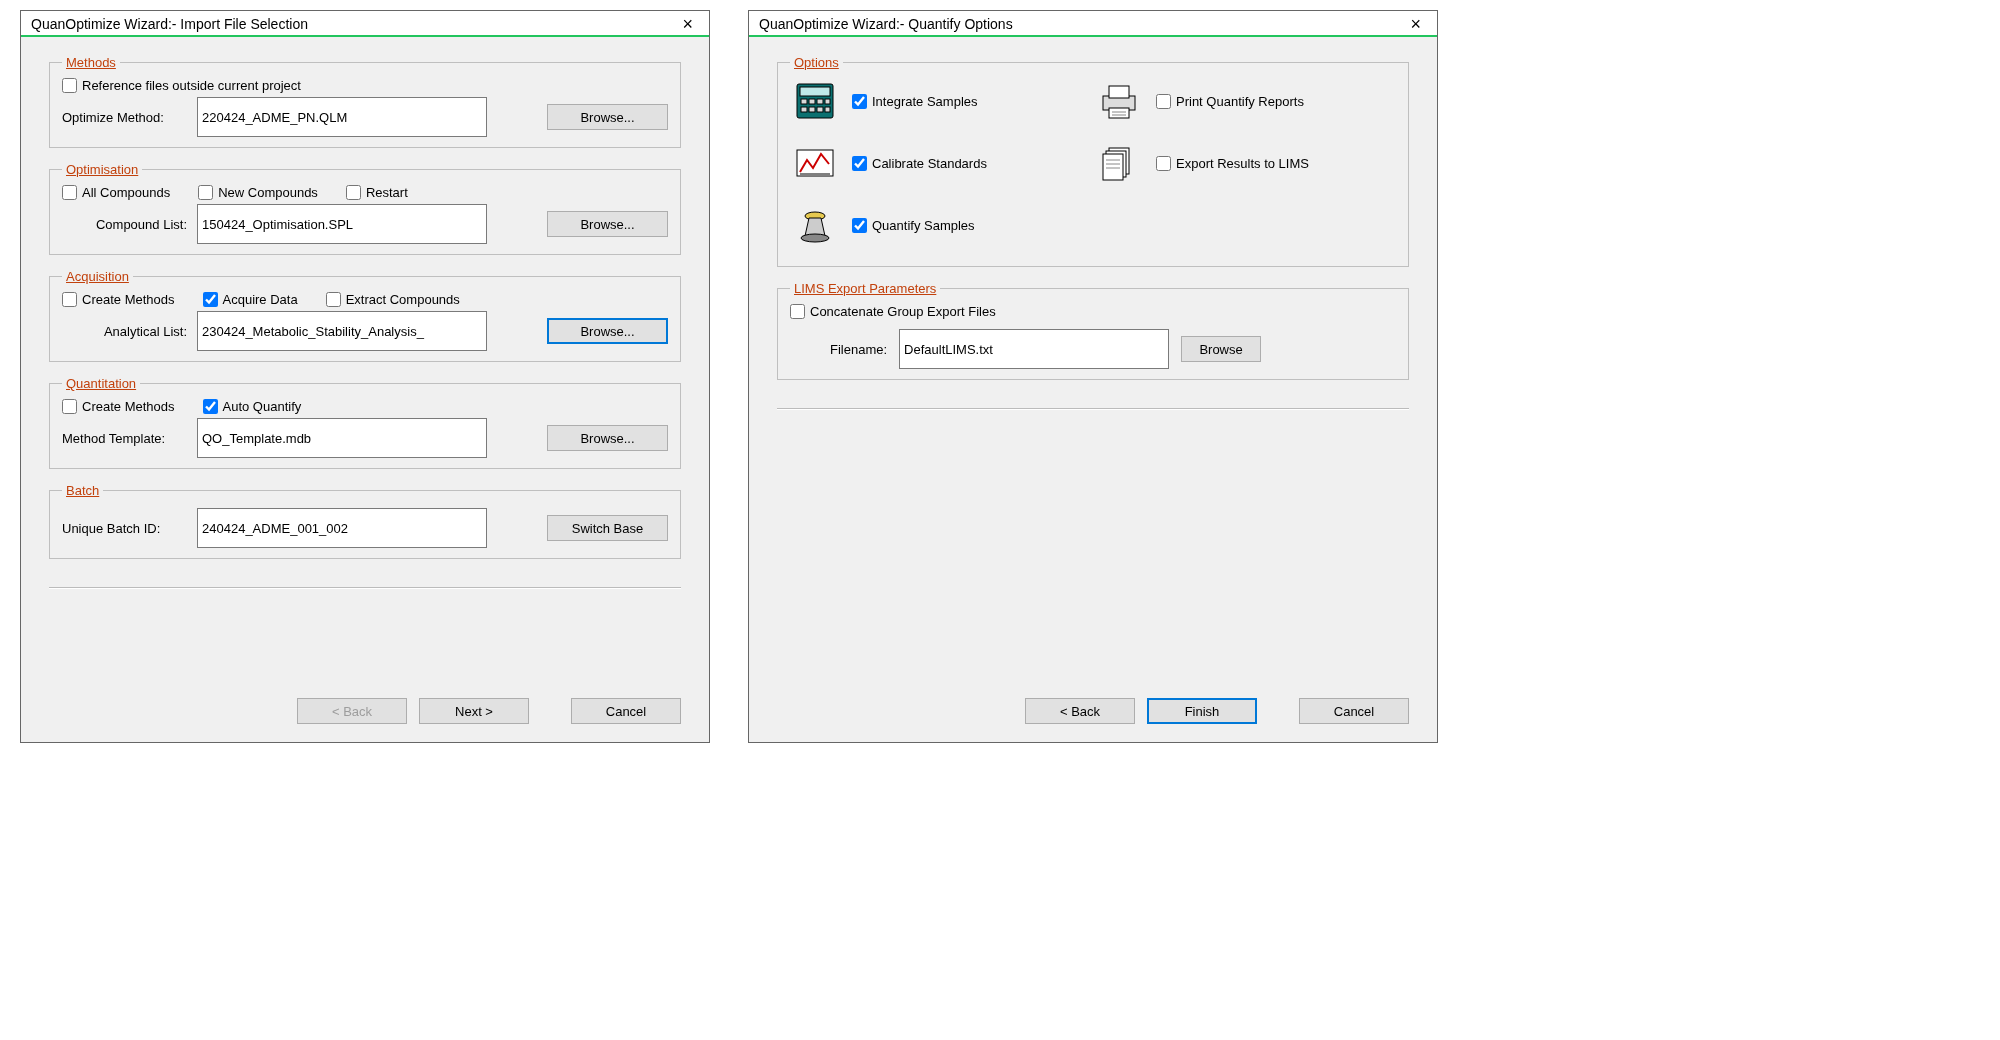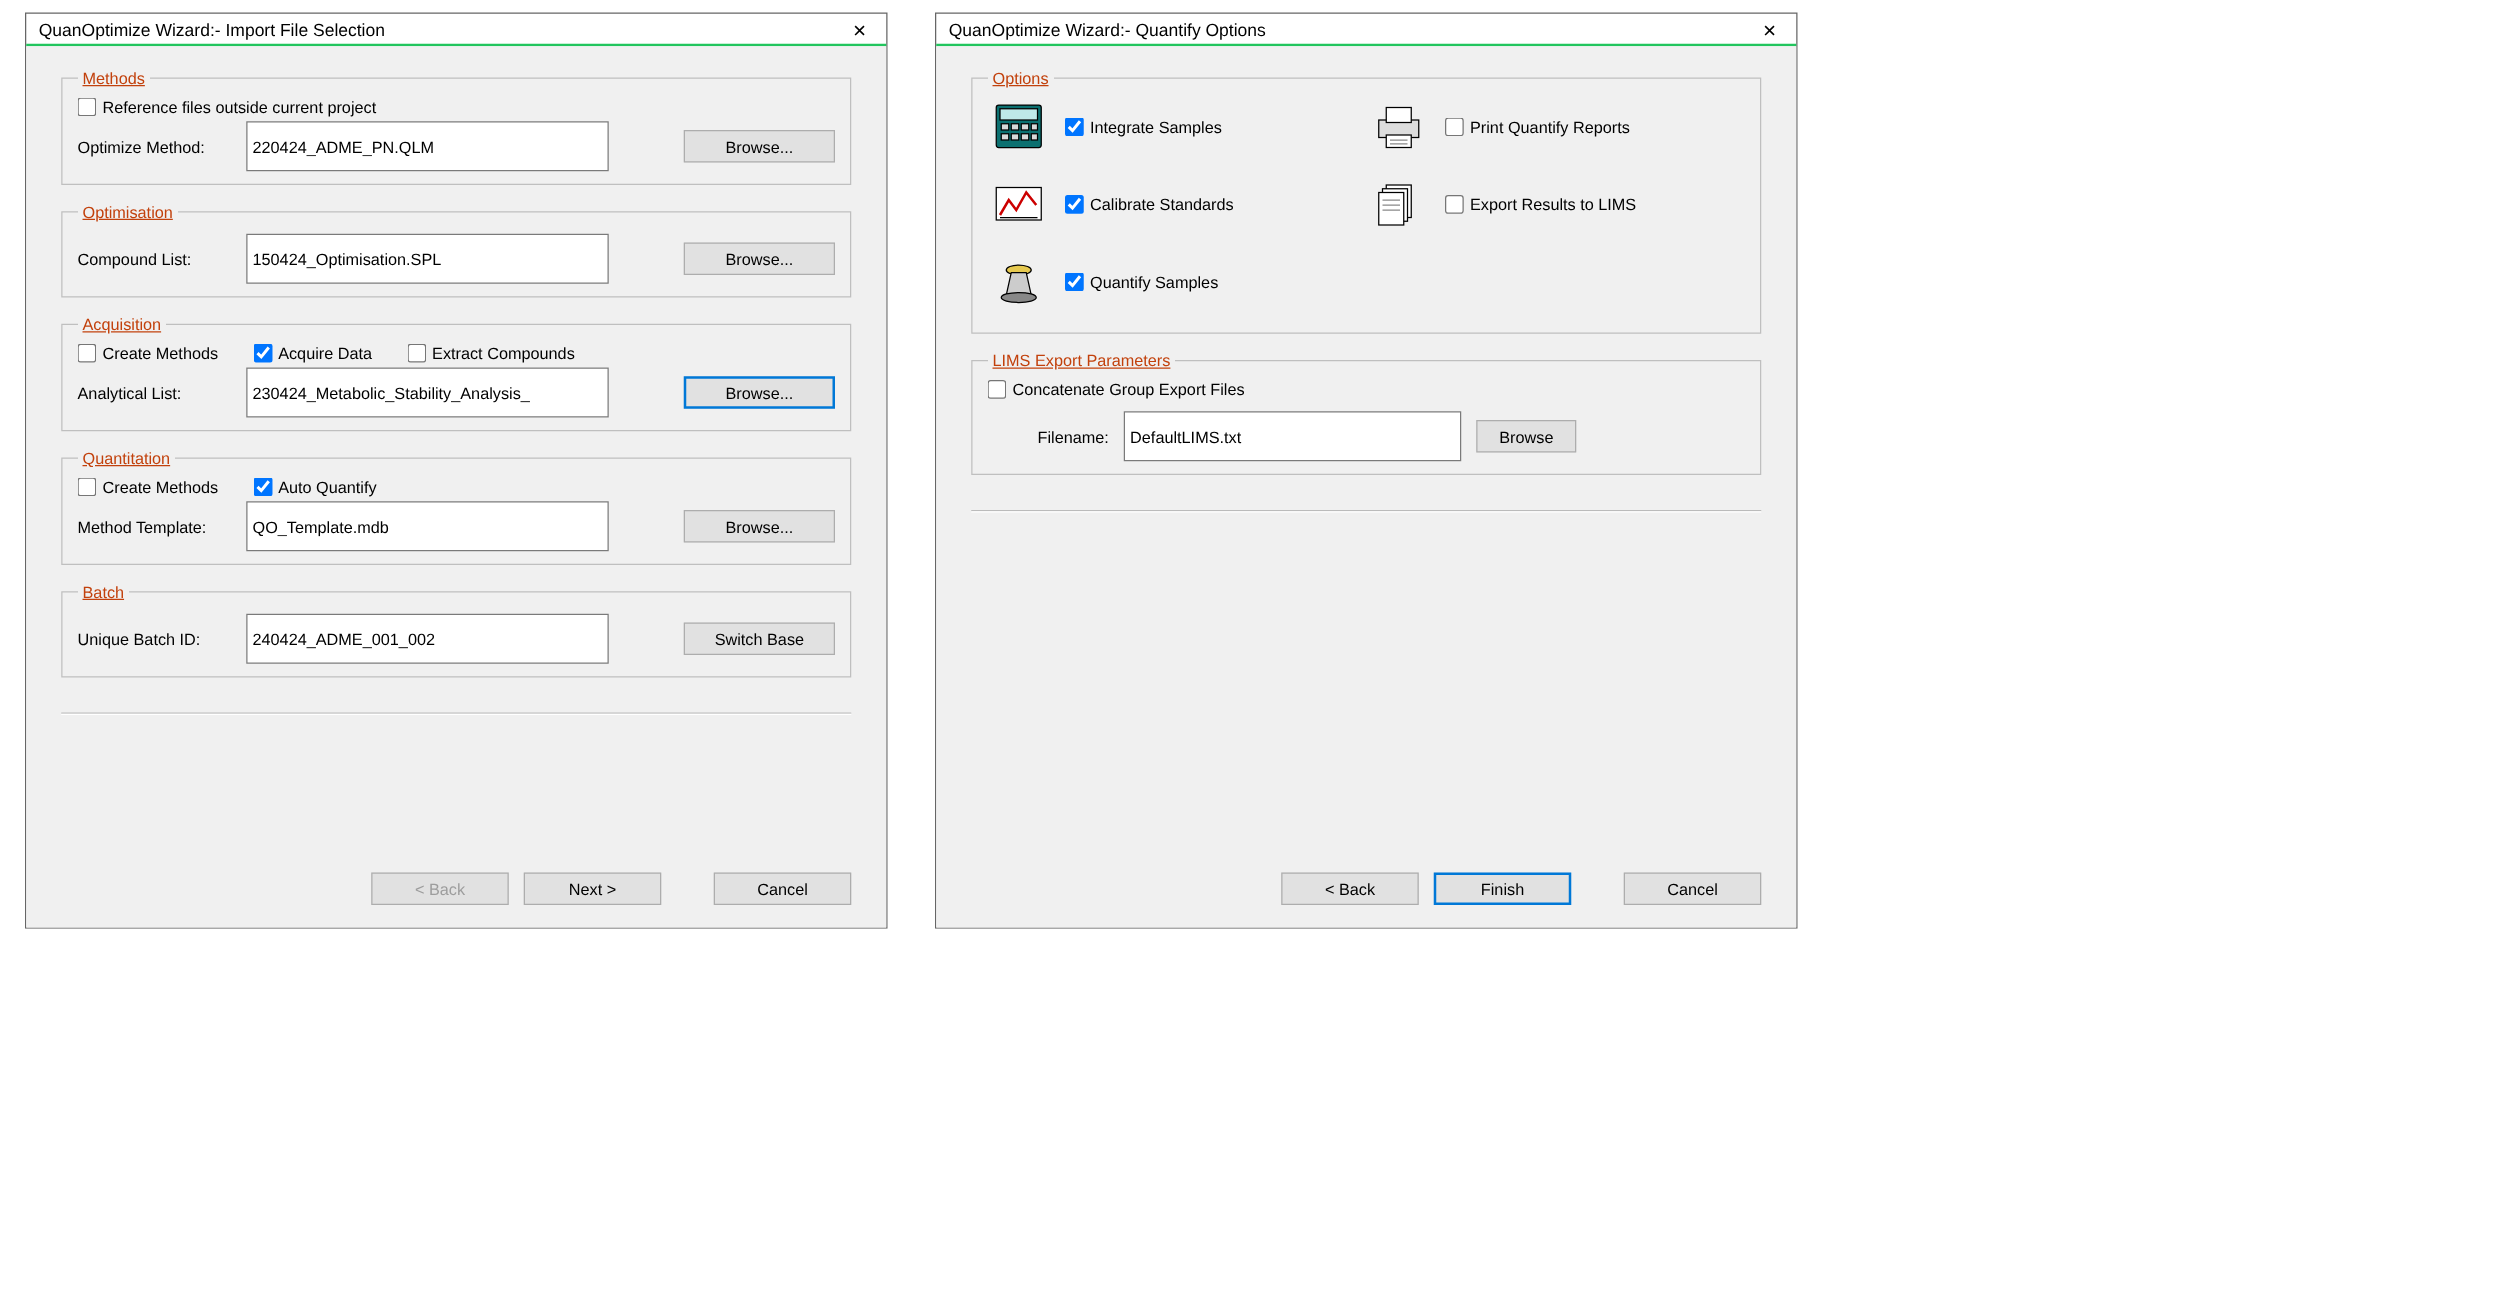--- a/index.html
+++ b/index.html
@@ -76,20 +76,21 @@
   }
   input[type=checkbox] {
     width: 15px;
     height: 15px;
     margin: 0;
   }
   .field-label {
     white-space: nowrap;
   }
   .right-align-label {
+    text-align: right;
     min-width: 125px;
   }
   input[type=text] {
     font-family: inherit;
     font-size: 13px;
     padding: 2px 4px;
     border: 1px solid #7a7a7a;
     background: #fff;
     height: 40px;
     box-sizing: border-box;
@@ -176,20 +177,34 @@
       <div class="row">
         <span class="field-label" style="min-width:125px">Optimize Method:</span>
         <input type="text" style="width: 290px;" value="220424_ADME_PN.QLM">
         <div class="spacer"></div>
         <button class="btn">Browse...</button>
       </div>
     </fieldset>
 
     <fieldset>
       <legend>Optimisation</legend>
+      <div class="cb-row">
+        <label class="cb">
+          <input type="checkbox" style="">
+          <span>All Compounds</span>
+        </label>
+        <label class="cb">
+          <input type="checkbox" style="">
+          <span>New Compounds</span>
+        </label>
+        <label class="cb">
+          <input type="checkbox" style="">
+          <span>Restart</span>
+        </label>
+      </div>
       <div class="row">
         <span class="field-label right-align-label">Compound List:</span>
         <input type="text" style="width: 290px;" value="150424_Optimisation.SPL">
         <div class="spacer"></div>
         <button class="btn">Browse...</button>
       </div>
     </fieldset>
 
     <fieldset>
       <legend>Acquisition</legend>

